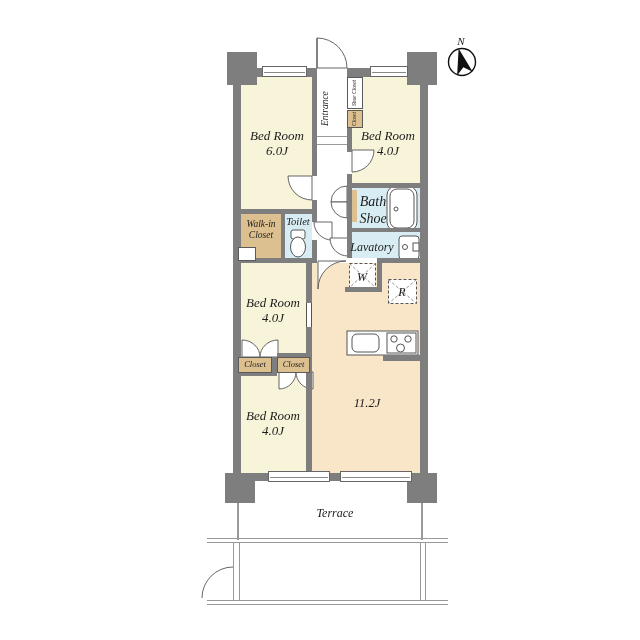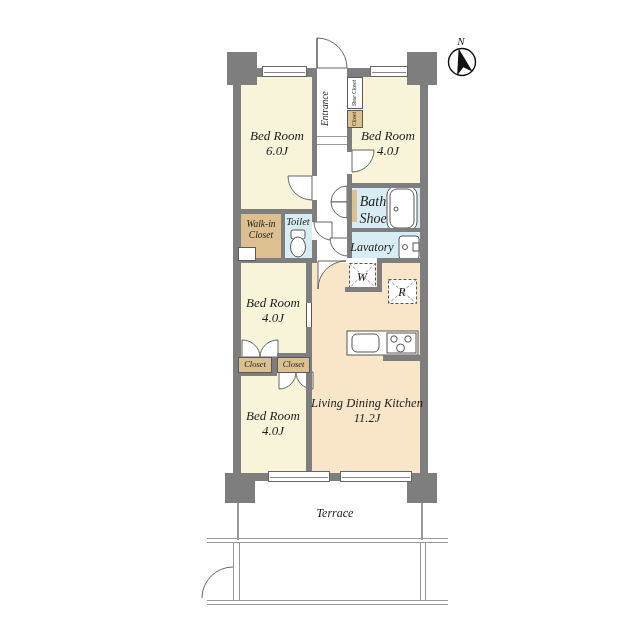--- a/index.html
+++ b/index.html
@@ -171,21 +171,20 @@
   </div>
   <div class="lbl" style="left:233px;top:295px;width:80px;font-size:13px;">
     <span>Bed Room</span>
     <span>4.0J</span>
   </div>
   <div class="lbl" style="left:233px;top:408px;width:80px;font-size:13px;">
     <span>Bed Room</span>
     <span>4.0J</span>
   </div>
   <div class="lbl" style="left:306px;top:396px;width:122px;font-size:12.5px;">
-    <span>Living Dining Kitchen</span>
     <span>11.2J</span>
   </div>
   <div class="lbl" style="left:352px;top:194px;width:42px;font-size:14px;">
     <span>Bath</span>
     <span>Shoe</span>
   </div>
   <div class="lbl" style="left:341px;top:240px;width:62px;font-size:12px;">
     <span>Lavatory</span>
   </div>
   <div class="lbl" style="left:277px;top:216px;width:42px;font-size:10.5px;">

